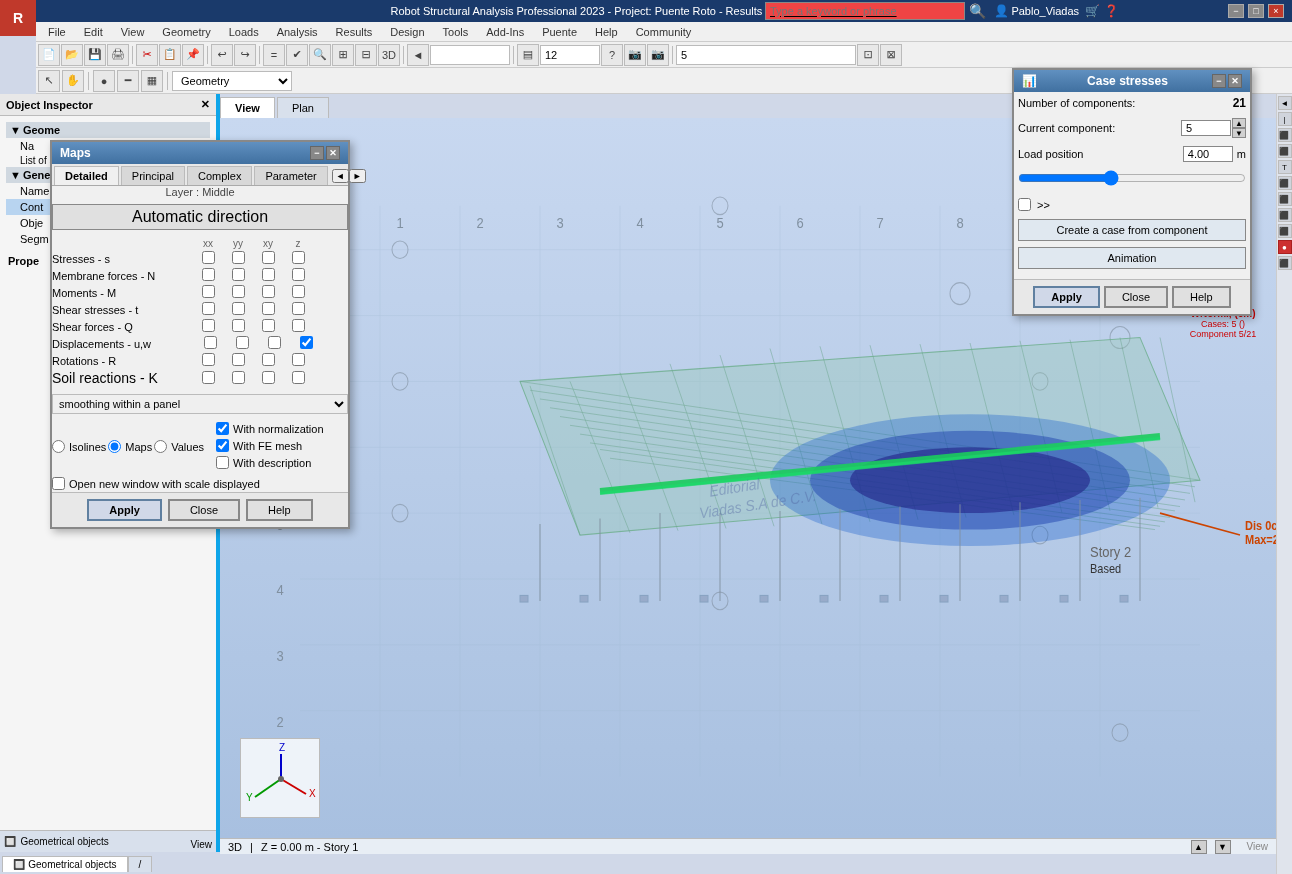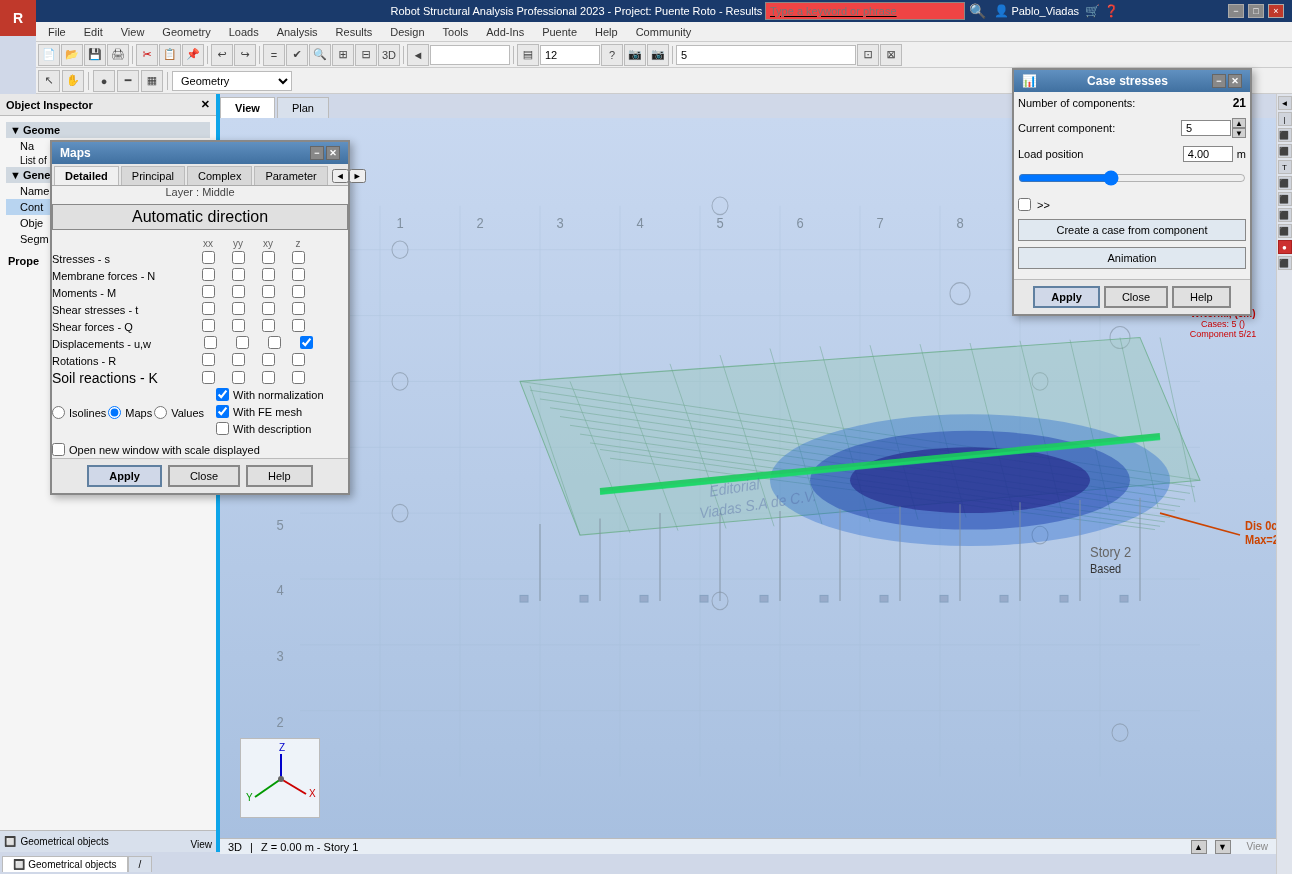--- a/index.html
+++ b/index.html
@@ -671,20 +671,27 @@
         <div style="display: grid; grid-template-columns: 140px 28px 28px 28px 28px; gap: 2px; align-items: center; margin-bottom: 2px;">
           <span style="font-size: 14px;">Soil reactions - K</span>
           <div style="text-align: center;"><input type="checkbox" style="width: 13px; height: 13px;"></div>
           <div style="text-align: center;"><input type="checkbox" style="width: 13px; height: 13px;"></div>
           <div style="text-align: center;"><input type="checkbox" style="width: 13px; height: 13px;"></div>
           <div style="text-align: center;"><input type="checkbox" style="width: 13px; height: 13px;"></div>
         </div>
       </div>
 
     
+    <div class="maps-dropdown-row">
+      <select class="maps-select">
+        <option>smoothing within a panel</option>
+        <option>no smoothing</option>
+        <option>full smoothing</option>
+      </select>
+    </div>
 
     
     <div style="display:flex;gap:12px;margin-bottom:6px;">
       <div class="maps-radio-col">
         <div class="maps-radio-row">
           <input type="radio" name="maptype" style="">
           <span>Isolines</span>
         </div>
         <div class="maps-radio-row">
           <input type="radio" name="maptype" checked="" style="">

